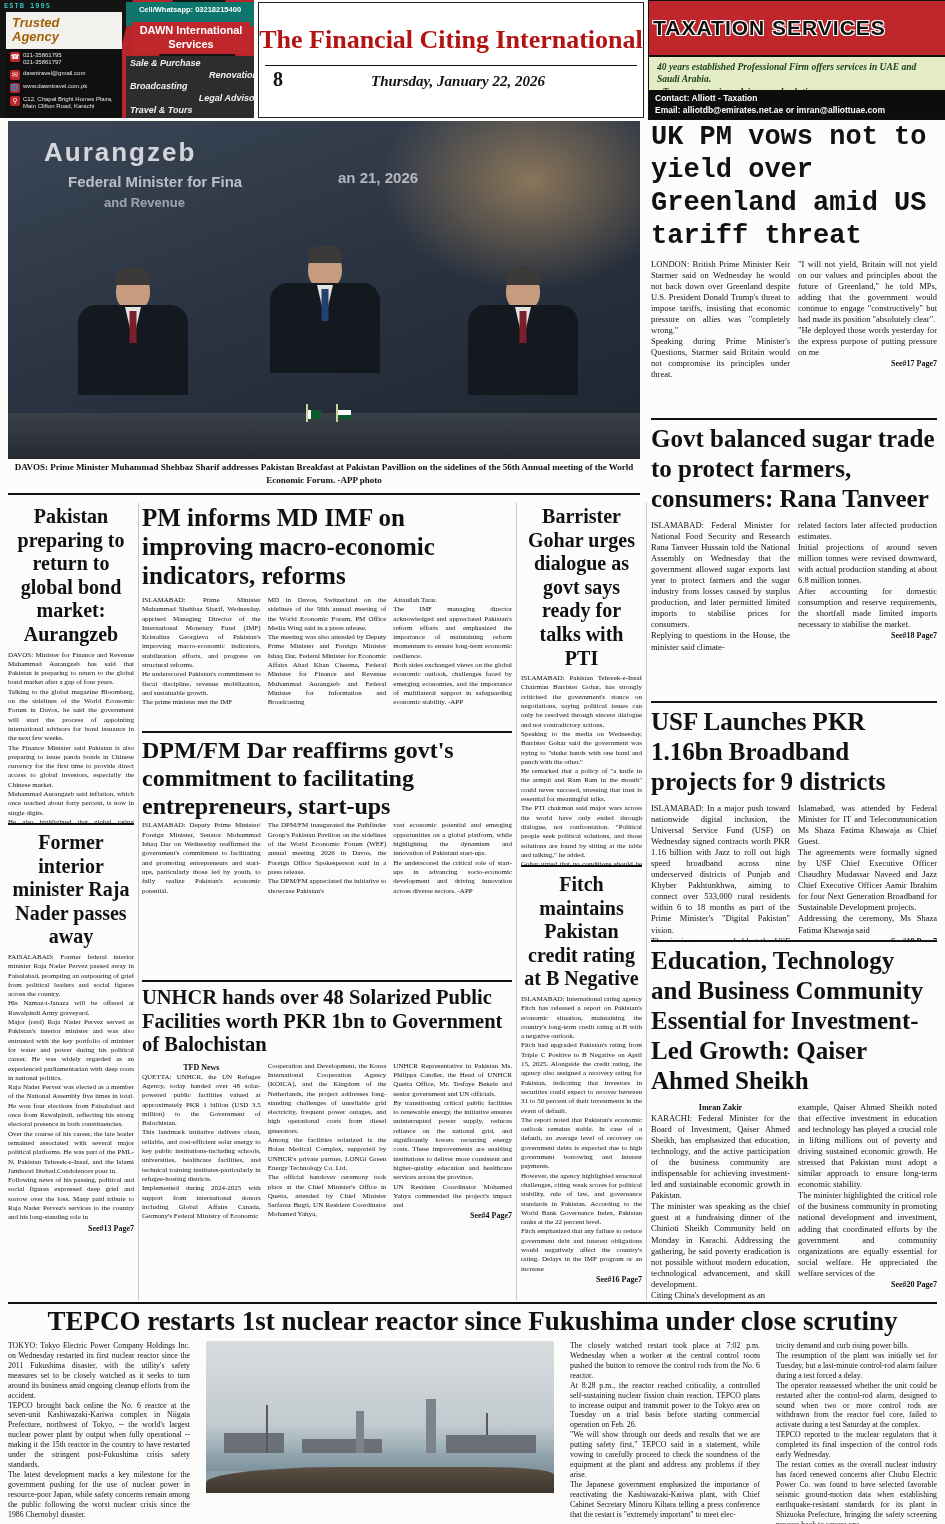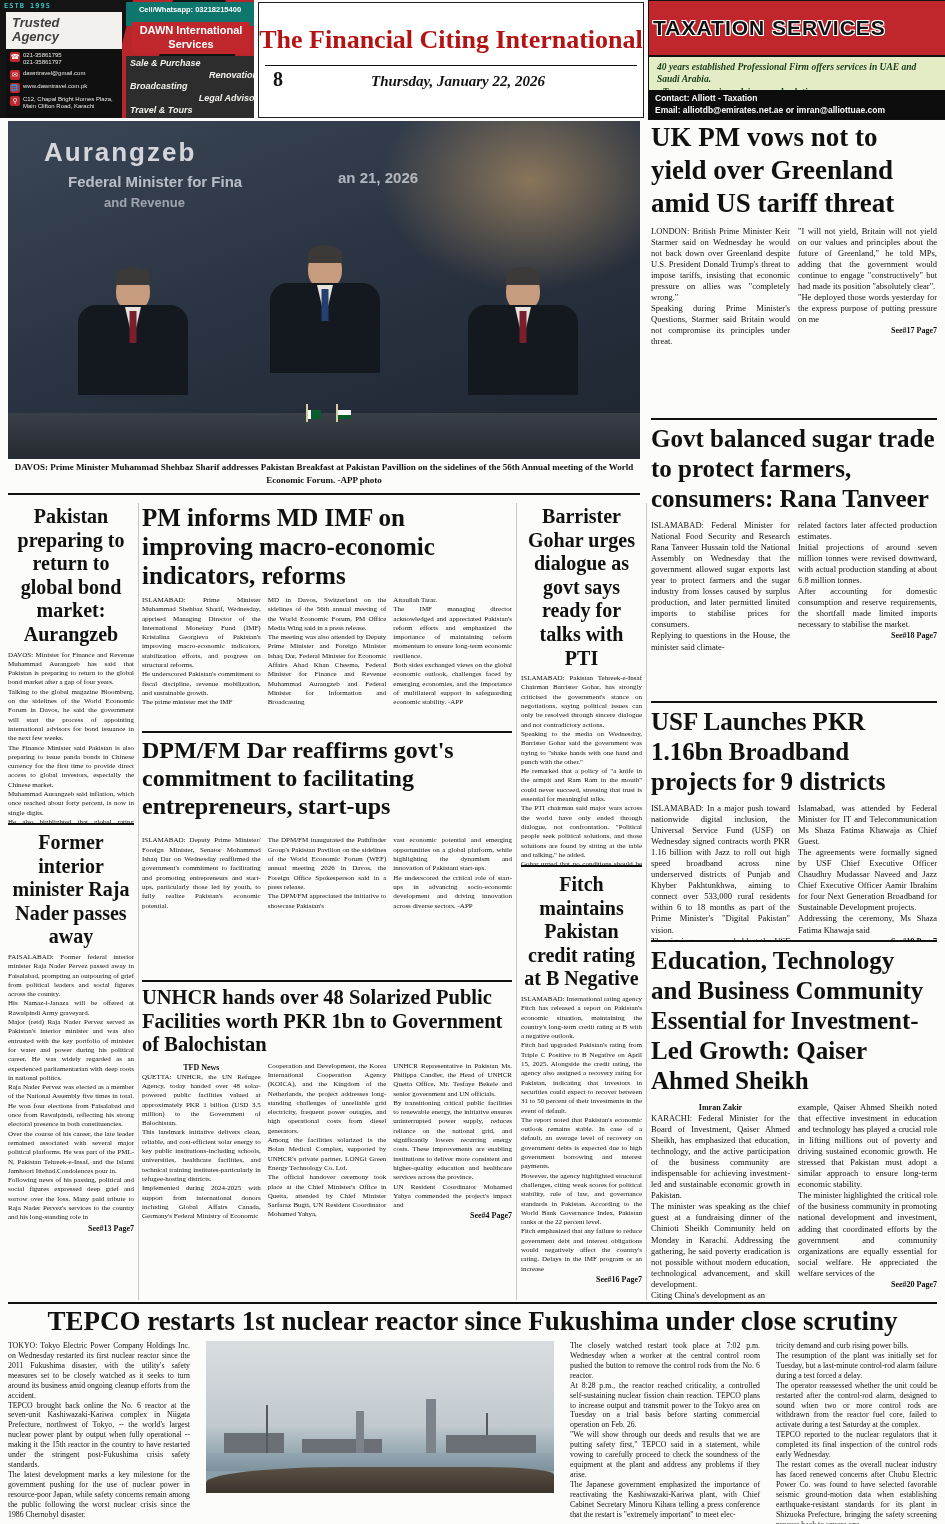--- a/index.html
+++ b/index.html
@@ -8,21 +8,21 @@
         font-family:"Liberation Serif", serif;color:#111;overflow:hidden;}
 
   
   #header{position:absolute;left:0;top:0;width:945px;height:119px;}
   
   #left-ad{position:absolute;left:0;top:0;width:254px;height:118px;background:#141414;overflow:hidden;}
   #left-ad .red-wedge{position:absolute;left:118px;top:-10px;width:40px;height:140px;background:#b8252a;transform:skewX(-14deg);}
   #left-ad .red-wedge2{position:absolute;left:236px;top:-10px;width:30px;height:140px;background:#b8252a;transform:skewX(10deg);}
   .estb{position:absolute;left:4px;top:2px;font-family:"DejaVu Sans Mono",monospace;font-size:7px;color:#37c0c0;font-weight:bold;letter-spacing:1px;}
   #agency-card{position:absolute;left:6px;top:12px;width:116px;height:102px;background:#f3f1ee;}
-  #agency-card .agency-title{color:#404040;font-family:"Liberation Sans",sans-serif;font-weight:bold;font-style:italic;font-size:13px;line-height:1.1;padding:4px 6px 2px 6px;white-space:pre-line;}
+  #agency-card .agency-title{color:#a16207;font-family:"Liberation Sans",sans-serif;font-weight:bold;font-style:italic;font-size:13px;line-height:1.1;padding:4px 6px 2px 6px;white-space:pre-line;}
   #agency-card .contact-rows{background:#101010;margin-top:2px;padding:3px 4px;height:64px;}
   .contact-row{display:flex;align-items:flex-start;margin-bottom:3px;}
   .contact-row .ic{width:10px;height:10px;background:#c0272d;color:#fff;font-size:7px;line-height:10px;text-align:center;border-radius:2px;margin-right:3px;flex:0 0 10px;font-family:"DejaVu Sans",sans-serif;}
   .contact-row .tx{color:#e8e6e2;font-family:"Liberation Sans",sans-serif;font-size:6px;line-height:1.25;white-space:pre-line;}
   #dawn-right{position:absolute;left:126px;top:0;width:128px;height:118px;}
   #whatsapp-bar{position:absolute;left:0;top:2px;width:128px;height:24px;background:#0f766e;color:#fff;
         font-family:"Liberation Sans",sans-serif;font-weight:bold;font-size:7.5px;line-height:16px;text-align:center;}
   #dawn-box{position:absolute;left:6px;top:22px;width:118px;height:30px;background:#c0272d;color:#fff;text-align:center;
         font-family:"Liberation Sans",sans-serif;font-weight:bold;font-size:11px;line-height:1.25;padding-top:2px;}
   #services{position:absolute;left:0px;top:56px;width:128px;height:62px;background:#2d2d2d;color:#f2f0ec;
@@ -91,23 +91,23 @@
   .rule-top{border-top:2px solid #111;padding-top:4px;}
 
   
   #col-left{position:absolute;left:8px;top:503px;width:126px;height:797px;border-right:1px solid #c9c9c4;padding-right:4px;}
   #mid-col{position:absolute;left:142px;top:503px;width:370px;height:797px;border-right:1px solid #c9c9c4;padding-right:4px;}
   #col-4{position:absolute;left:521px;top:503px;width:121px;height:797px;border-right:1px solid #c9c9c4;padding-right:4px;}
   #rail{position:absolute;left:651px;top:121px;width:286px;height:1179px;}
 
   .hl-side{font-weight:bold;font-size:20px;line-height:1.18;text-align:center;margin:2px 0 4px 0;}
   .hl-mid-xl{font-weight:bold;font-size:25px;line-height:1.16;margin:0 0 6px 0;}
-  .hl-mid-lg{font-weight:bold;font-size:24px;line-height:1.16;margin:0 0 16px 0;}
+  .hl-mid-lg{font-weight:bold;font-size:24px;line-height:1.16;margin:0 0 1px 0;}
   .hl-mid-md{font-weight:bold;font-size:20.5px;line-height:1.15;margin:0 0 5px 0;}
-  .hl-rail{font-weight:bold;font-size:27px;line-height:1.22;margin:0 0 6px 0;}
+  .hl-rail{font-weight:bold;font-size:27px;line-height:1.22;margin:0 0 6px 0;font-family:Liberation Mono, monospace;}
   .hl-rail2{font-weight:bold;font-size:25px;line-height:1.2;margin:0 0 6px 0;}
   #article-uk-pm{height:297px;}
   #article-sugar{height:277px;}
   #article-usf{height:233px;}
   #article-education{height:360px;}
   #article-pm-imf{height:228px;}
   #article-dar{height:243px;}
   #article-unhcr{height:318px;}
   #article-bond{height:320px;}
   #article-raja{height:470px;}

